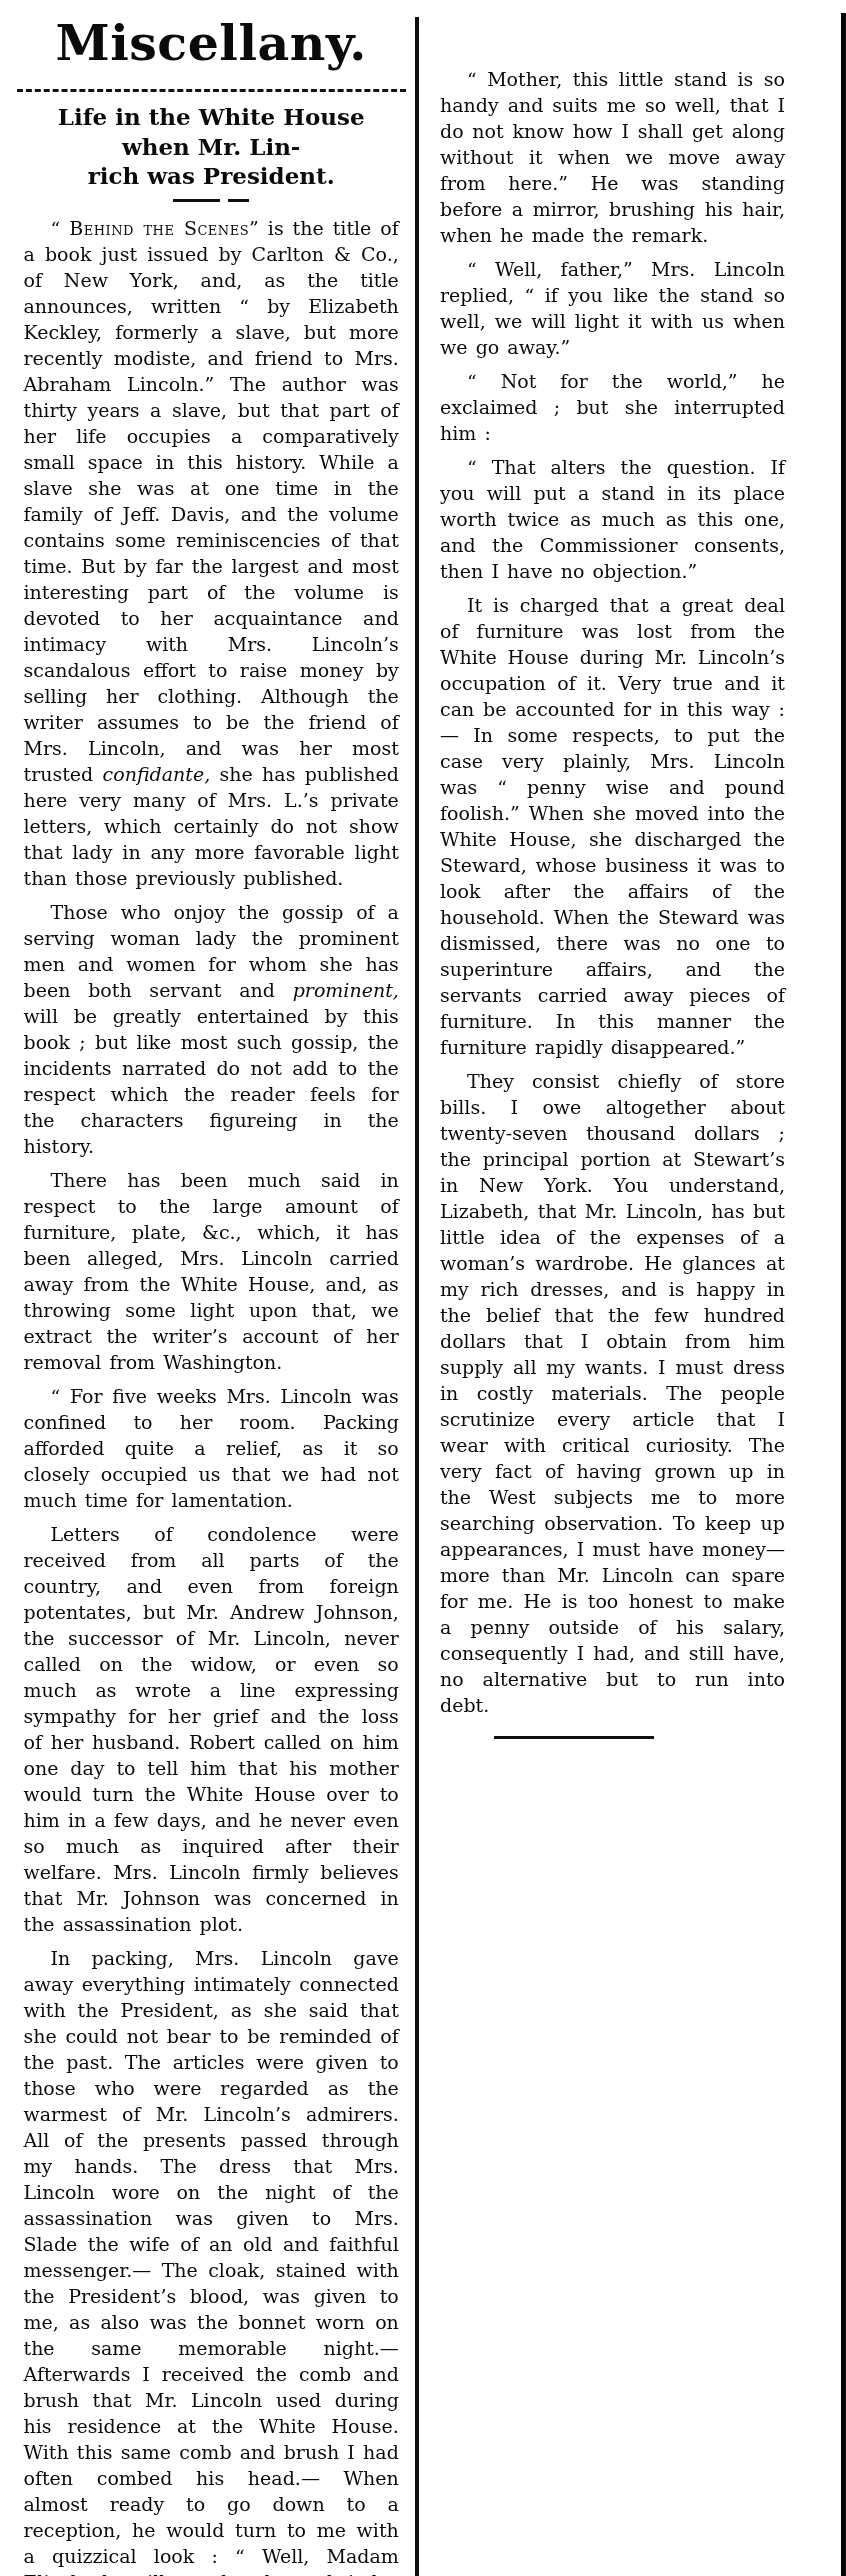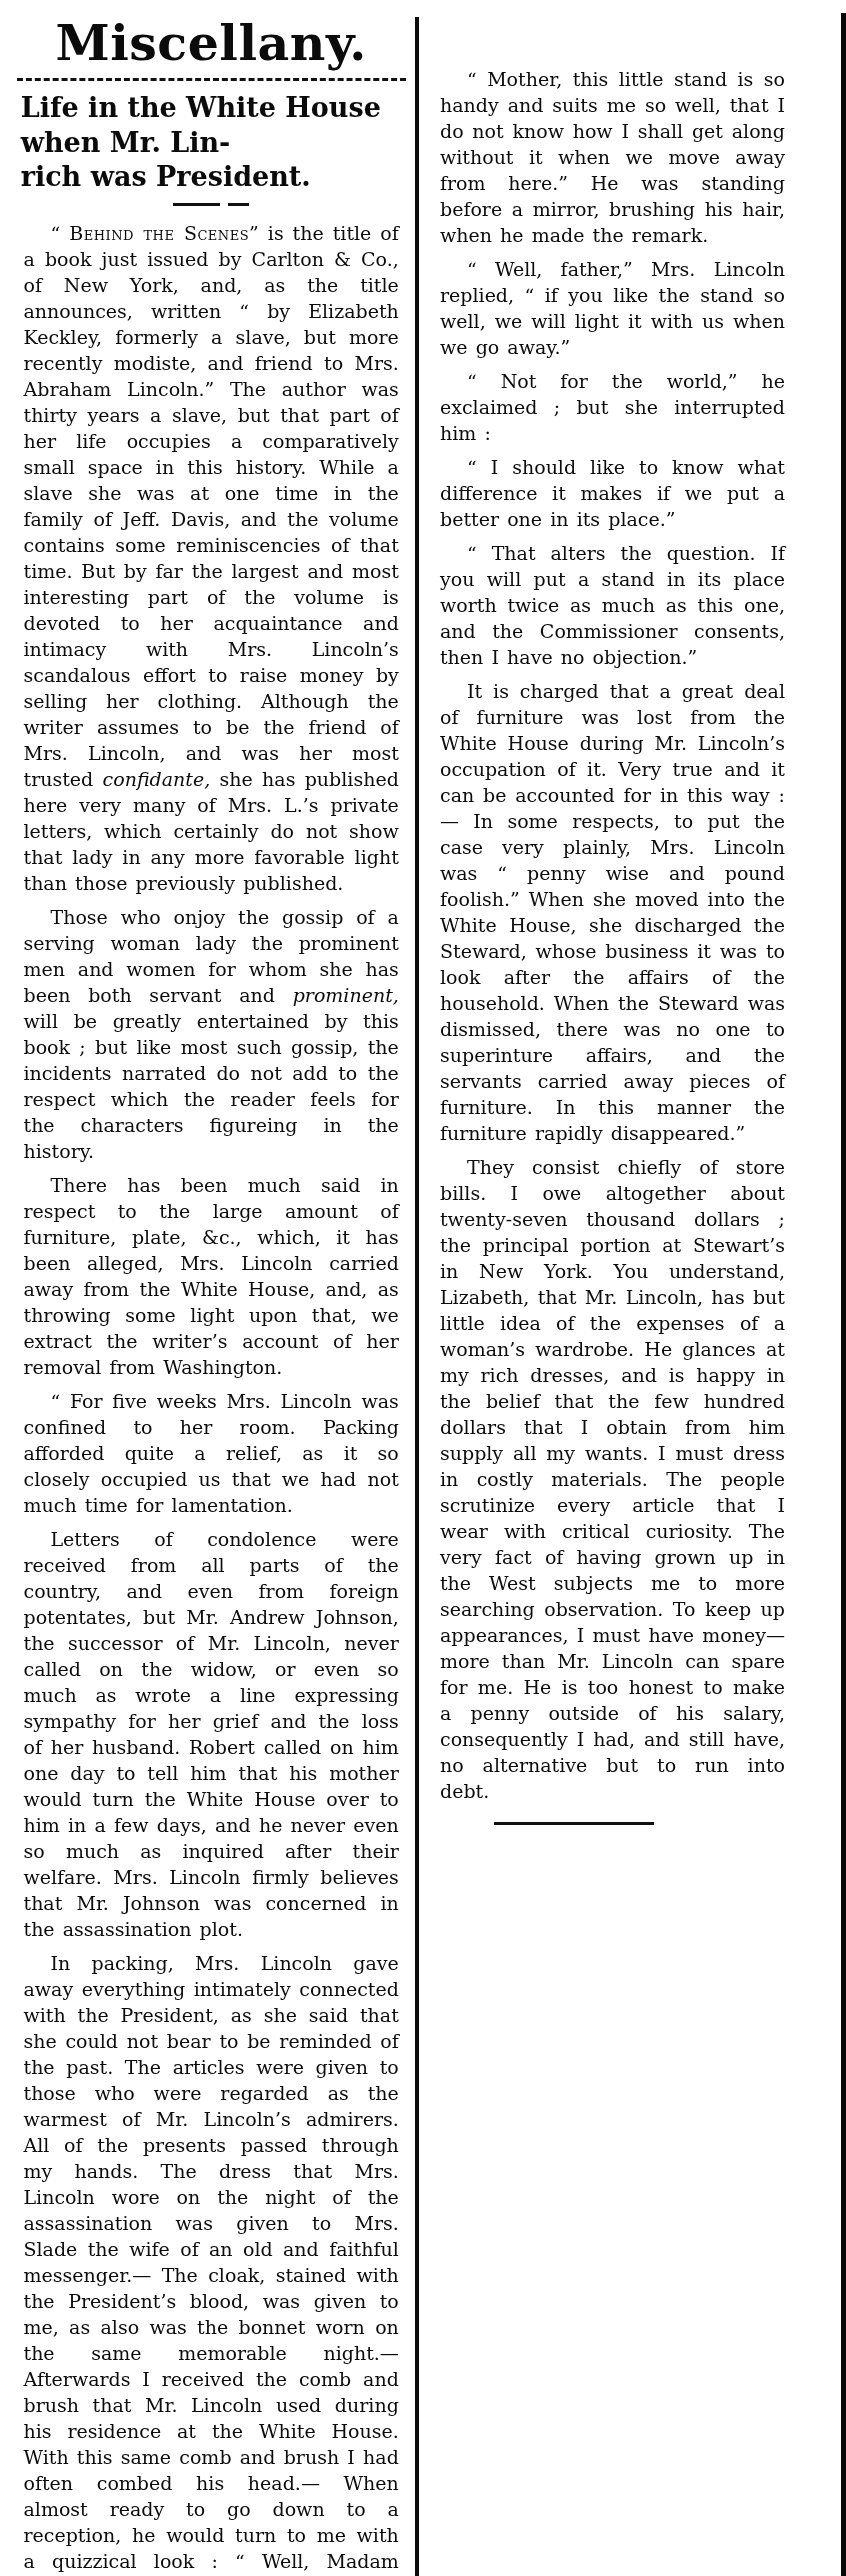--- a/index.html
+++ b/index.html
@@ -35,38 +35,38 @@
   }
   .right-edge-rule {
     position: absolute;
     top: 13.4px;
     bottom: 0;
     right: 1px;
     width: 4.6px;
     background: #070707;
   }
   .section-title {
-    margin: 0 0 9px 0;
+    margin: 0 0 20px 0;
     text-align: center;
     font-size: 49px;
     line-height: 1.05;
     font-weight: bold;
     letter-spacing: 0.5px;
     font-family: "DejaVu Serif", "Liberation Serif", serif;
   }
   .dashed-rule {
     border: 0;
     border-top: 3.1px dashed #121212;
     margin: 0 1px 10.3px 1px;
     height: 0;
   }
   .headline {
     margin: 0 5.2px 8.2px 5.2px;
-    text-align: left;
-    font-size: 27px;
+    text-align: center;
+    font-size: 23px;
     line-height: 1.28;
     font-weight: bold;
   }
   .headline-divider {
     display: flex;
     justify-content: center;
     align-items: center;
     gap: 8.2px;
     margin: 0 0 13.4px 0;
   }
@@ -134,21 +134,20 @@
       </div>
   </div>
 
   <div class="column-divider"></div>
 
   <div class="col right">
     <div class="body-text">
         <p><span>“ Mother, this little stand is so handy and suits me so well, that I do not know how I shall get along without it when we move away from here.” He was standing before a mirror, brushing his hair, when he made the remark.</span></p>
         <p><span>“ Well, father,” Mrs. Lincoln replied, “ if you like the stand so well, we will light it with us when we go away.”</span></p>
         <p><span>“ Not for the world,” he exclaimed ; but she interrupted him :</span></p>
-        <p><span>“ I should like to know what difference it makes if we put a better one in its place.”</span></p>
         <p><span>“ That alters the question. If you will put a stand in its place worth twice as much as this one, and the Commissioner consents, then I have no objection.”</span></p>
         <p><span>It is charged that a great deal of furniture was lost from the White House during Mr. Lincoln’s occupation of it. Very true and it can be accounted for in this way :— In some respects, to put the case very plainly, Mrs. Lincoln was “ penny wise and pound foolish.” When she moved into the White House, she discharged the Steward, whose business it was to look after the affairs of the household. When the Steward was dismissed, there was no one to superinture affairs, and the servants carried away pieces of furniture. In this manner the furniture rapidly disappeared.”</span></p>
         <p><span>They consist chiefly of store bills. I owe altogether about twenty-seven thousand dollars ; the principal portion at Stewart’s in New York. You understand, Lizabeth, that Mr. Lincoln, has but little idea of the expenses of a woman’s wardrobe. He glances at my rich dresses, and is happy in the belief that the few hundred dollars that I obtain from him supply all my wants. I must dress in costly materials. The people scrutinize every article that I wear with critical curiosity. The very fact of having grown up in the West subjects me to more searching observation. To keep up appearances, I must have money—more than Mr. Lincoln can spare for me. He is too honest to make a penny outside of his salary, consequently I had, and still have, no alternative but to run into debt.</span></p>
       </div>
 
     <div class="end-rule"></div>
   </div>
 
   <div class="right-edge-rule"></div>
 

